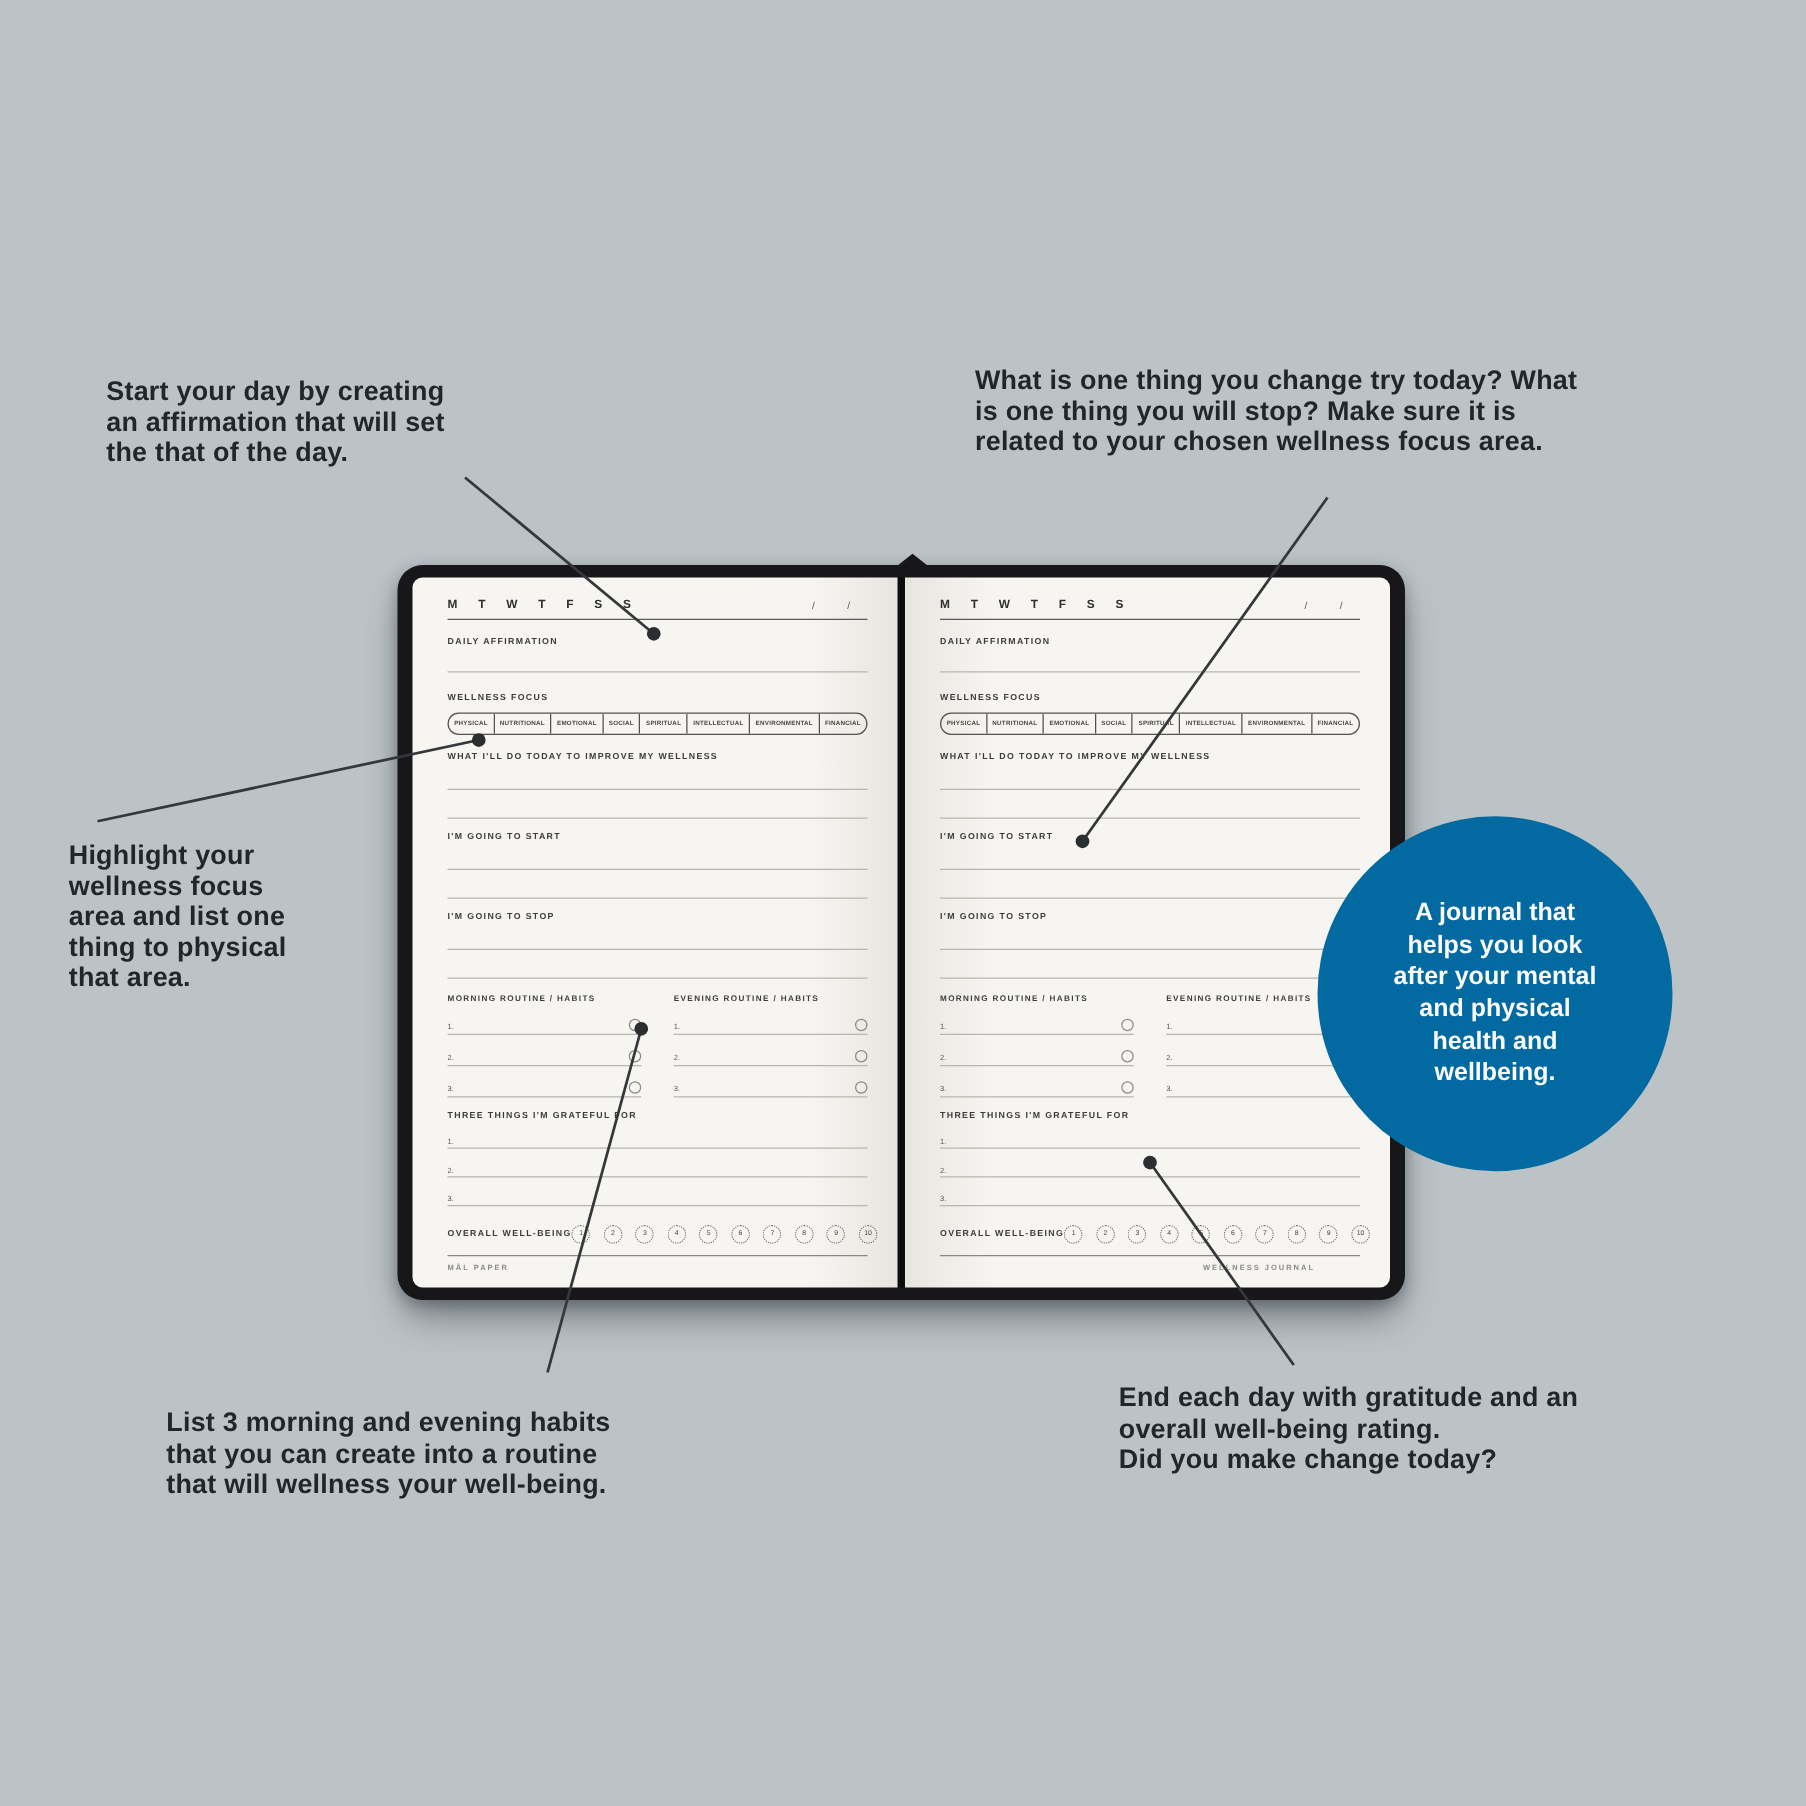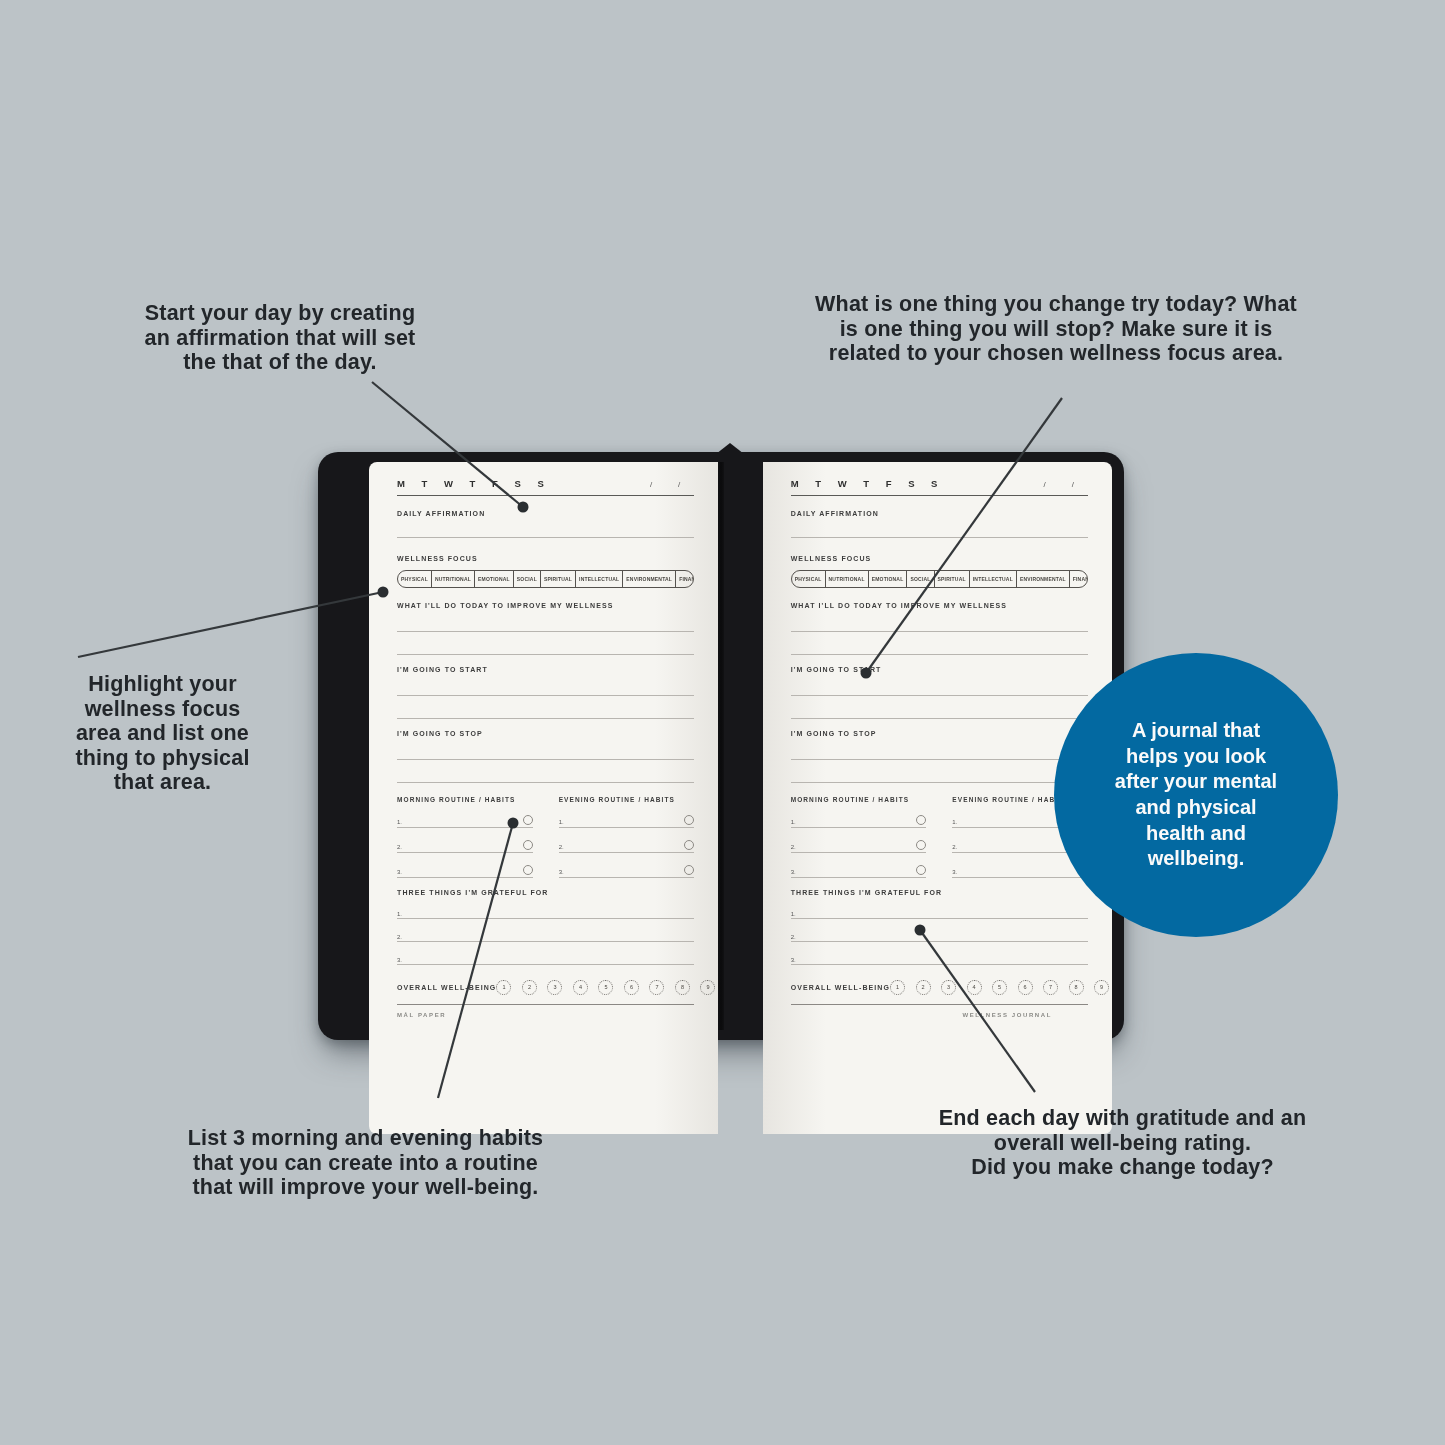--- a/index.html
+++ b/index.html
@@ -1,20 +1,20 @@
 <!DOCTYPE html>
 <html><head>
 <meta charset="utf-8">
 <style>
   html,body{margin:0;padding:0;}
   body{font-family:"Liberation Sans", sans-serif;}
   .canvas{position:relative;width:1445px;height:1445px;background:#bcc3c7;overflow:hidden;}
 
   
-  .annotation{position:absolute;color:#22262a;font-weight:700;text-align:center;
+  .annotation{position:absolute;color:#22262a;font-weight:700;
               font-size:21.5px;line-height:1.14;letter-spacing:.2px;z-index:40;}
   .ann-top-left{left:85px;top:301px;width:390px;}
   .ann-top-right{left:780px;top:292px;width:552px;}
   .ann-left{left:55px;top:672px;width:215px;}
   .ann-bottom-left{left:133px;top:1106px;width:465px;margin-top:20px;}
   .ann-bottom-right{left:895px;top:1106px;width:455px;}
 
   
   .badge-circle{position:absolute;left:1054px;top:653px;width:284px;height:284px;
                 background:#0369a1;border-radius:50%;z-index:30;
@@ -27,22 +27,22 @@
   .overlay circle{fill:#2a2e31;}
 
   
   .notebook{position:absolute;left:318px;top:452px;width:806px;height:588px;
             background:#17171a;border-radius:20px;z-index:10;
             box-shadow:0 18px 30px -6px rgba(40,48,55,.5), 0 4px 12px rgba(40,48,55,.35);}
   .bookmark{position:absolute;top:-9px;left:398px;width:0;height:0;
             border-left:14px solid transparent;border-right:14px solid transparent;
             border-bottom:11px solid #17171a;}
   .pages{position:absolute;left:12px;top:10px;right:12px;bottom:10px;display:flex;}
-  .page{position:relative;width:388px;height:672px;box-sizing:border-box;
-        padding:13px 24px 0 28px;color:#3f3f3f;overflow:hidden;margin-left:39px;}
+  .page{position:relative;width:388px;height:568px;box-sizing:border-box;
+        padding:13px 24px 0 28px;color:#3f3f3f;overflow:hidden;}
   .page-left{background:linear-gradient(to right,#f6f5f1 82%,#e7e5e0 100%);border-radius:8px 0 0 8px;}
   .page-right{background:linear-gradient(to left,#f6f5f1 82%,#e7e5e0 100%);border-radius:0 8px 8px 0;}
   .gutter{width:6px;background:linear-gradient(to right,rgba(0,0,0,.28),rgba(0,0,0,.55),rgba(0,0,0,.28));}
 
   
   .days-row{display:flex;align-items:flex-end;height:14px;}
   .days{font-size:9.5px;font-weight:700;letter-spacing:7px;color:#2f2f2f;}
   .date-slashes{margin-left:auto;margin-right:14px;font-size:8px;color:#555;letter-spacing:0;}
   .date-slashes span{display:inline-block;margin-left:26px;}
   .rule{border-bottom:1.2px solid #5a5a57;margin-top:6px;}
@@ -319,21 +319,21 @@
     <div>Highlight your</div>
     <div>wellness focus</div>
     <div>area and list one</div>
     <div>thing to physical</div>
     <div>that area.</div>
   </div>
 
   <div class="annotation ann-bottom-left">
     <div>List 3 morning and evening habits</div>
     <div>that you can create into a routine</div>
-    <div>that will improve your well-being.</div>
+    <div>that will wellness your well-being.</div>
   </div>
 
   <div class="annotation ann-bottom-right">
     <div>End each day with gratitude and an</div>
     <div>overall well-being rating.</div>
     <div>Did you make change today?</div>
   </div>
 
 </div>
 

